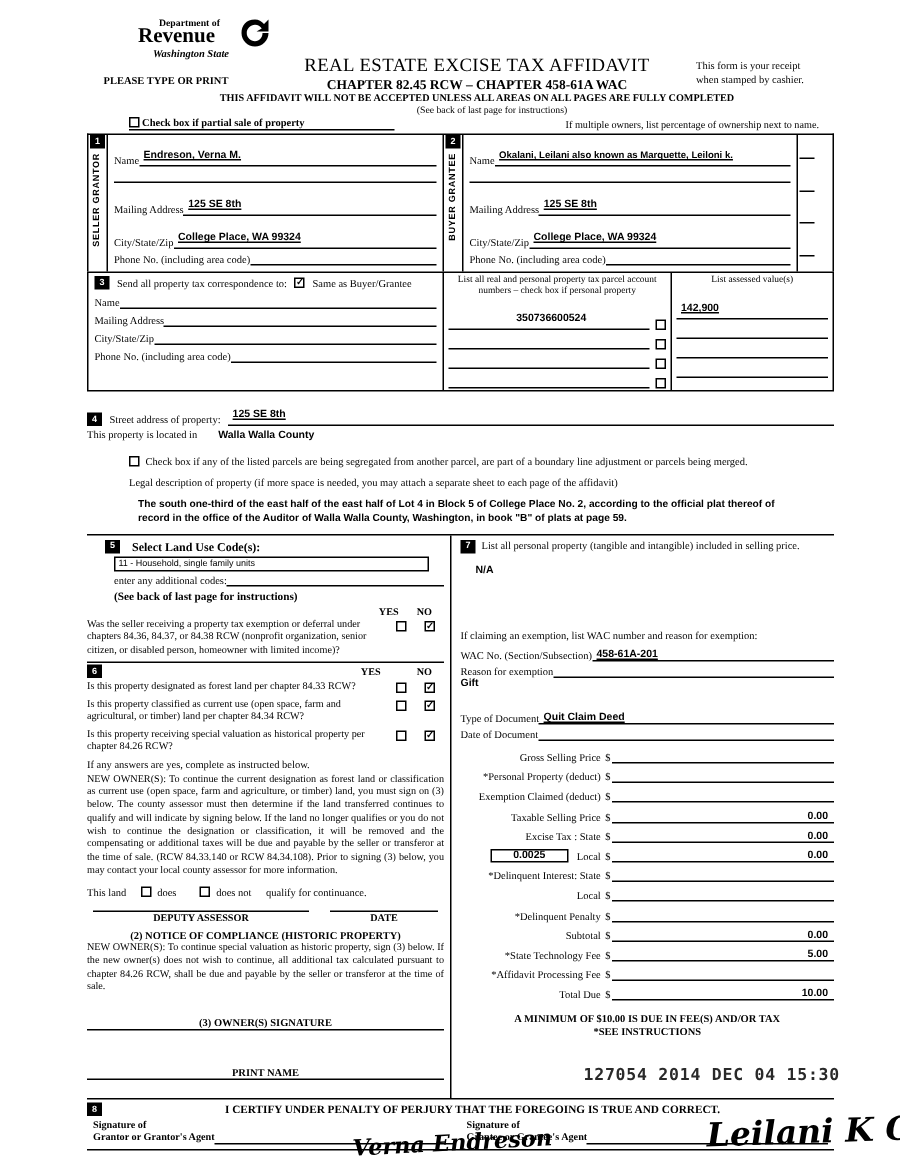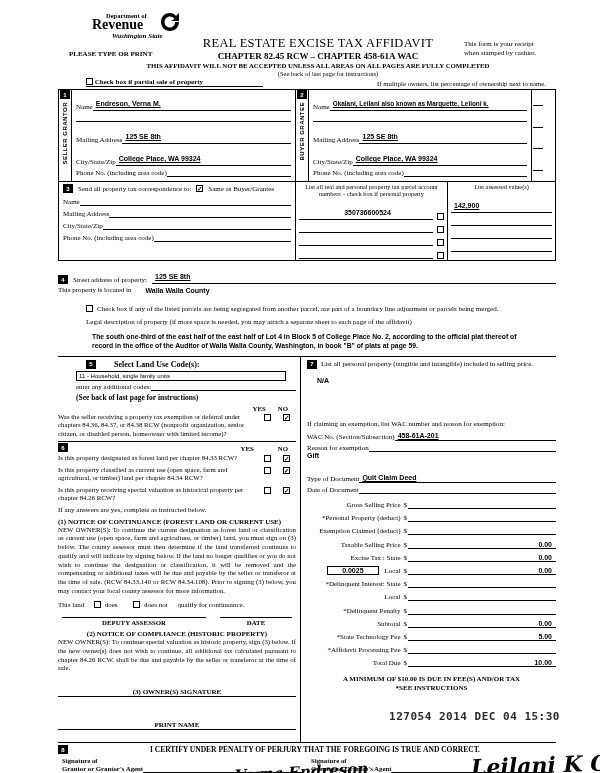--- a/index.html
+++ b/index.html
@@ -6,21 +6,21 @@
   html,body { width:600px; background:#fff; }
   body { height:773px; font-family:"Liberation Serif", serif; color:#000; overflow:hidden; }
   .page { position:relative; width:600px; height:731px; background:#fff; }
   .form { position:absolute; left:58px; top:10px; width:498px; }
 
   
   .header { position:relative; height:64px; }
   .logo { position:absolute; left:34px; top:2px; width:120px; font-family:"Liberation Serif", serif; }
   .logo .l1 { font-size:6.5px; font-weight:bold; margin-left:14px; }
   .logo .l2 { font-size:14px; font-weight:bold; letter-spacing:0; line-height:0.9; }
-  .logo .l3 { font-size:7px; font-style:italic; font-weight:bold; margin-left:20px; }
+  .logo .l3 { font-size:7px; font-style:italic; font-weight:bold; margin-left:10px; }
   .swirl { position:absolute; left:68px; top:0px; }
   .titleblock { position:absolute; left:110px; top:26px; width:300px; text-align:center; }
   .t1 { font-size:12.5px; font-weight:normal; letter-spacing:0.3px; }
   .t2 { font-size:9px; font-weight:bold; }
   .receipt { position:absolute; right:0px; top:30px; width:92px; font-size:7px; line-height:1.25; }
   .typeprint { position:absolute; left:11px; top:40px; font-size:7px; font-weight:bold; }
   .warn { position:absolute; left:60px; top:52px; width:400px; text-align:center; font-size:6.8px; font-weight:bold; }
   .seeback { position:absolute; left:120px; top:60px; width:300px; text-align:center; font-size:6.5px; }
 
   .prerow { display:flex; justify-content:space-between; align-items:flex-end; margin:4px 0 2px 0; font-size:6.8px; }
@@ -280,21 +280,21 @@
         <span class="cb"></span>
         <span class="para">Check box if any of the listed parcels are being segregated from another parcel, are part of a boundary line adjustment or parcels being merged.</span>
       </div>
       <div class="indent para" style="margin-top:3px;">Legal description of property (if more space is needed, you may attach a separate sheet to each page of the affidavit)</div>
       <div class="legal typed" style="font-size:6.8px;font-weight:bold;white-space:normal;">The south one-third of the east half of the east half of Lot 4 in Block 5 of College Place No. 2, according to the official plat thereof of record in the office of the Auditor of Walla Walla County, Washington, in book "B" of plats at page 59.</div>
     </div>
 
     <div class="mid">
 
       <div class="midL">
-        <div style="display:flex;gap:18px;align-items:center;margin-left:28px;">
+        <div style="display:flex;gap:8px;align-items:center;margin-left:12px;">
           <span class="badge">5</span>
           <span style="font-size:8px;font-weight:bold;">Select Land Use Code(s):</span>
         </div>
         <div class="lucbox">11 - Household, single family units</div>
         <div class="fl" style="margin-left:18px;">
             <span class="lbl">enter any additional codes:</span>
             <span class="fill"></span>
           </div>
         <div style="font-size:7.5px;font-weight:bold;margin:2px 0 0 18px;">(See back of last page for instructions)</div>
         <div class="yn">
@@ -332,21 +332,20 @@
         </div>
         <div class="qrow">
           <div class="qtext">Is this property receiving special valuation as historical property per chapter 84.26 RCW?</div>
           <div class="qboxes">
               <span class="cb"></span>
               <span class="cb">✓</span>
             </div>
         </div>
         <div style="font-size:7px;margin:1px 0 2px 0;">If any answers are yes, complete as instructed below.</div>
 
-        <div class="noticeT" style="text-align:left">(1) NOTICE OF CONTINUANCE (FOREST LAND OR CURRENT USE)</div>
         <div class="noticeB">NEW OWNER(S): To continue the current designation as forest land or classification as current use (open space, farm and agriculture, or timber) land, you must sign on (3) below. The county assessor must then determine if the land transferred continues to qualify and will indicate by signing below. If the land no longer qualifies or you do not wish to continue the designation or classification, it will be removed and the compensating or additional taxes will be due and payable by the seller or transferor at the time of sale. (RCW 84.33.140 or RCW 84.34.108). Prior to signing (3) below, you may contact your local county assessor for more information.</div>
 
         <div class="landrow">
           <span>This land</span>
           <span class="cb" style="margin:0 2px 0 8px"></span>
           <span>does</span>
           <span class="cb" style="margin:0 2px 0 14px"></span>
           <span>does not</span>
           <span style="margin-left:8px">qualify for continuance.</span>
         </div>

